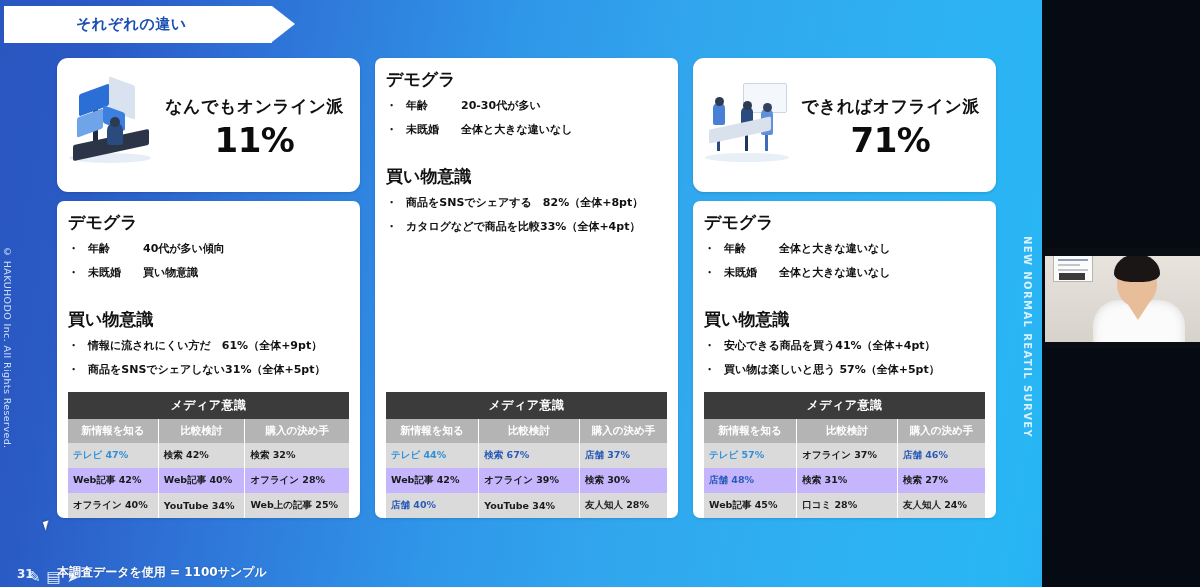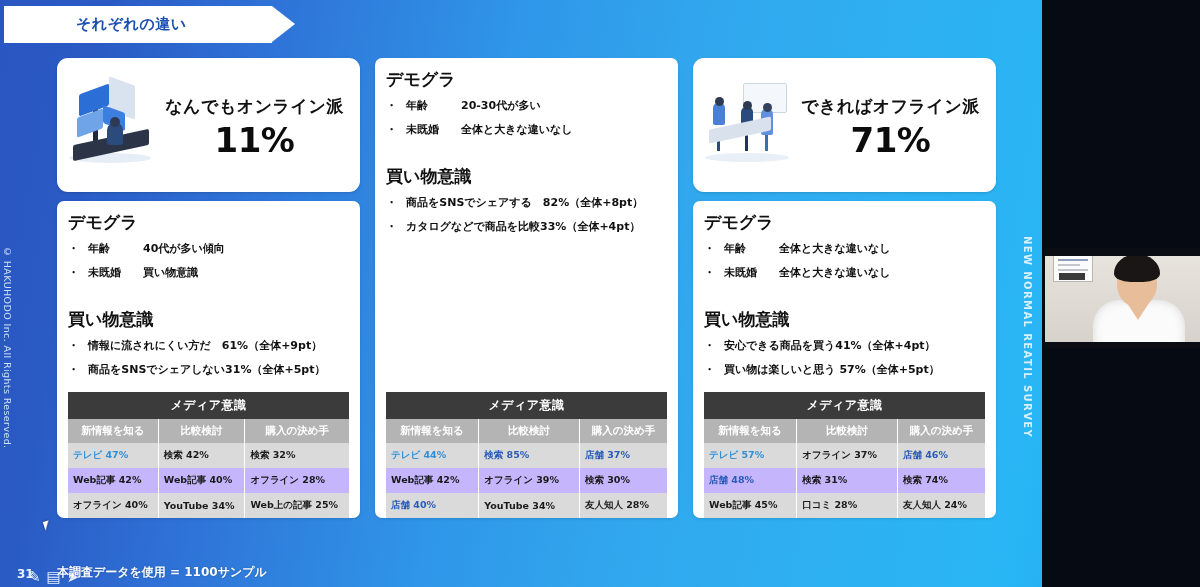--- a/index.html
+++ b/index.html
@@ -361,21 +361,21 @@
               <tr class="banner">
                 <td colspan="3">メディア意識</td>
               </tr>
           <tr>
             <th>新情報を知る</th>
             <th>比較検討</th>
             <th>購入の決め手</th>
           </tr>
           <tr class="r0">
             <td class="cell blue">テレビ 44%</td>
-            <td class="cell navy">検索 85%</td>
+            <td class="cell navy">検索 67%</td>
             <td class="cell navy">店舗 37%</td>
           </tr>
           <tr class="r1">
             <td class="cell">Web記事 42%</td>
             <td class="cell">オフライン 39%</td>
             <td class="cell">検索 30%</td>
           </tr>
           <tr class="r2">
             <td class="cell navy">店舗 40%</td>
             <td class="cell">YouTube 34%</td>
@@ -444,21 +444,21 @@
             <th>購入の決め手</th>
           </tr>
           <tr class="r0">
             <td class="cell blue">テレビ 57%</td>
             <td class="cell">オフライン 37%</td>
             <td class="cell navy">店舗 46%</td>
           </tr>
           <tr class="r1">
             <td class="cell navy">店舗 48%</td>
             <td class="cell">検索 31%</td>
-            <td class="cell">検索 74%</td>
+            <td class="cell">検索 27%</td>
           </tr>
           <tr class="r2">
             <td class="cell">Web記事 45%</td>
             <td class="cell">口コミ 28%</td>
             <td class="cell">友人知人 24%</td>
           </tr>
         </tbody>
           </table>
       </div>
     </div>

